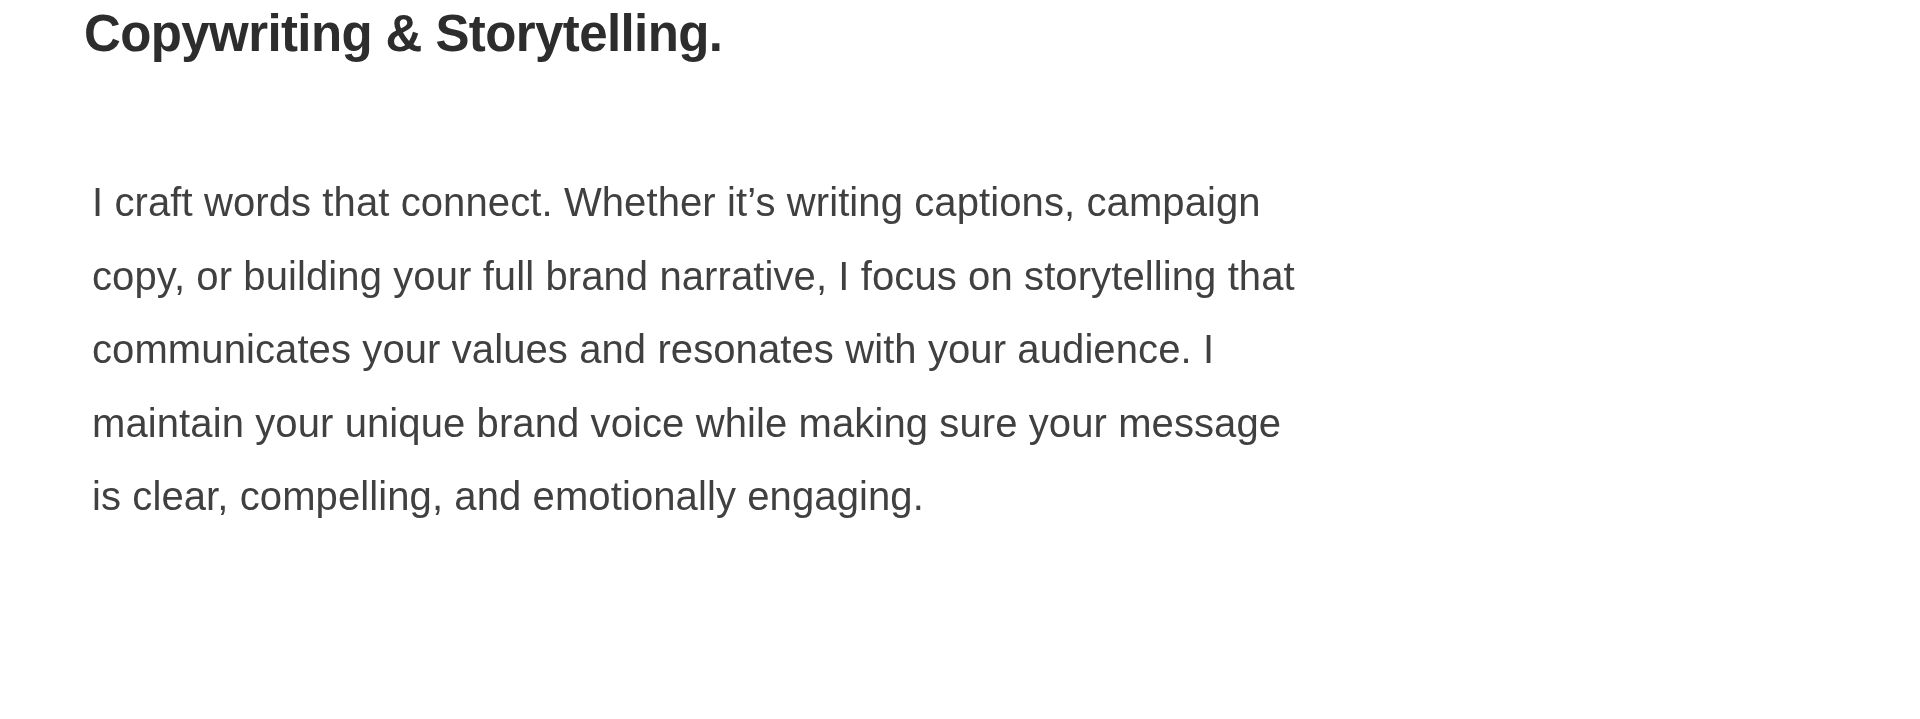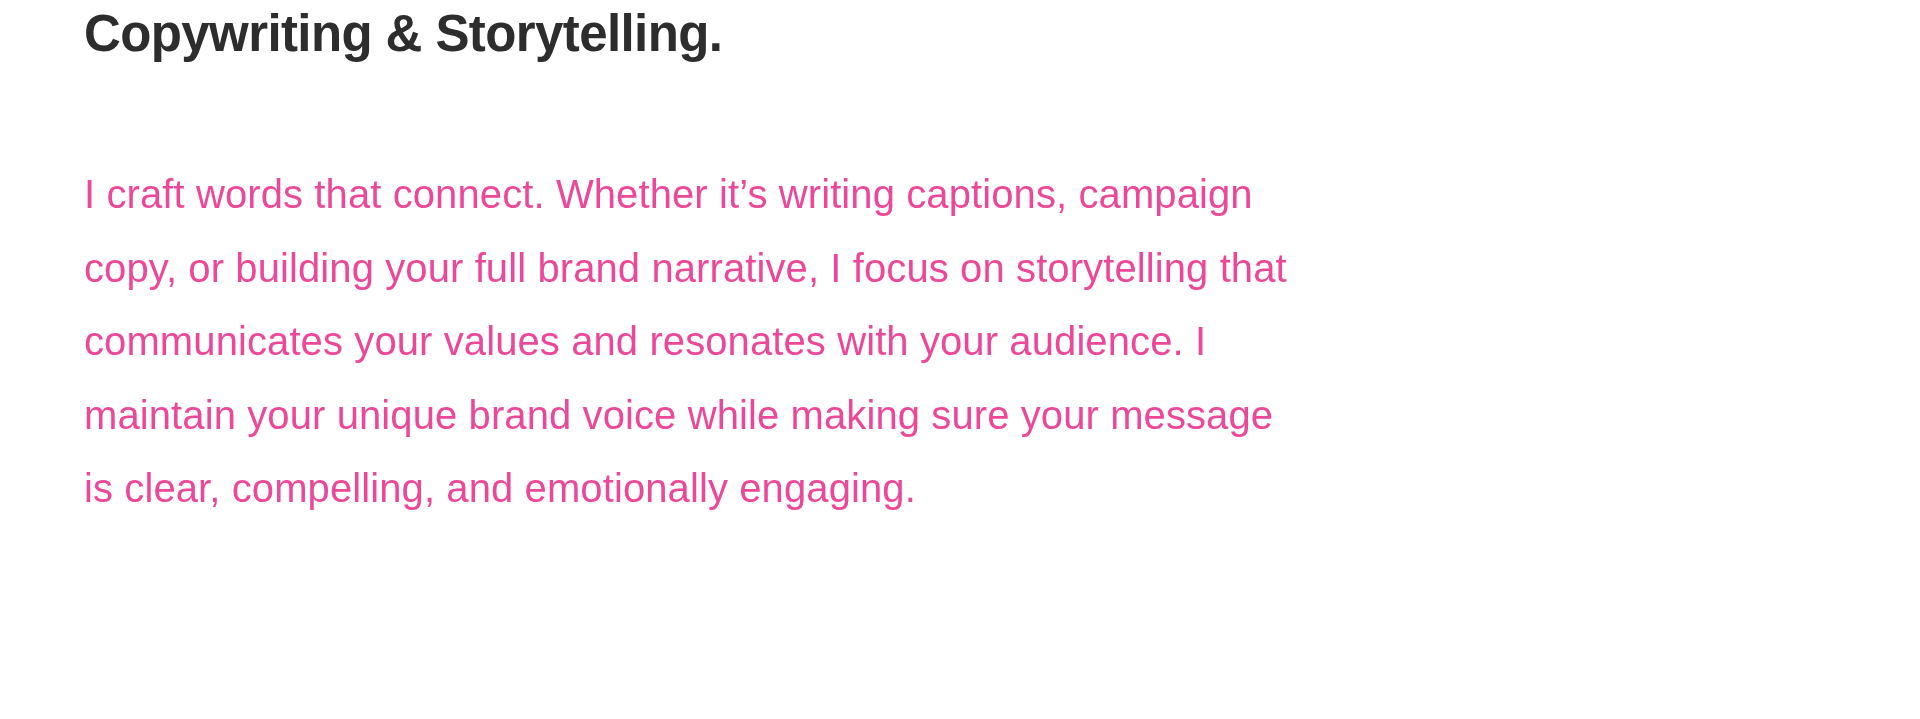--- a/index.html
+++ b/index.html
@@ -37,28 +37,28 @@
     font-family: "Liberation Sans", sans-serif;
     font-weight: 700;
     font-size: 51px;
     line-height: 68px;
     letter-spacing: -0.6px;
     color: #2d2d2d;
     white-space: nowrap;
   }
 
   .section-body {
-    margin: 0;
+    margin: 8px;
     padding: 0;
     font-family: "Liberation Sans", sans-serif;
     font-weight: 300;
     font-size: 40px;
     line-height: 73.5px;
     letter-spacing: 0.1px;
-    color: #ec4899;
+    color: #404040;
     width: 1215px;
   }
 
   .body-spacer {
     height: 90px;
   }
 </style>
 </head>
 <body>
 

